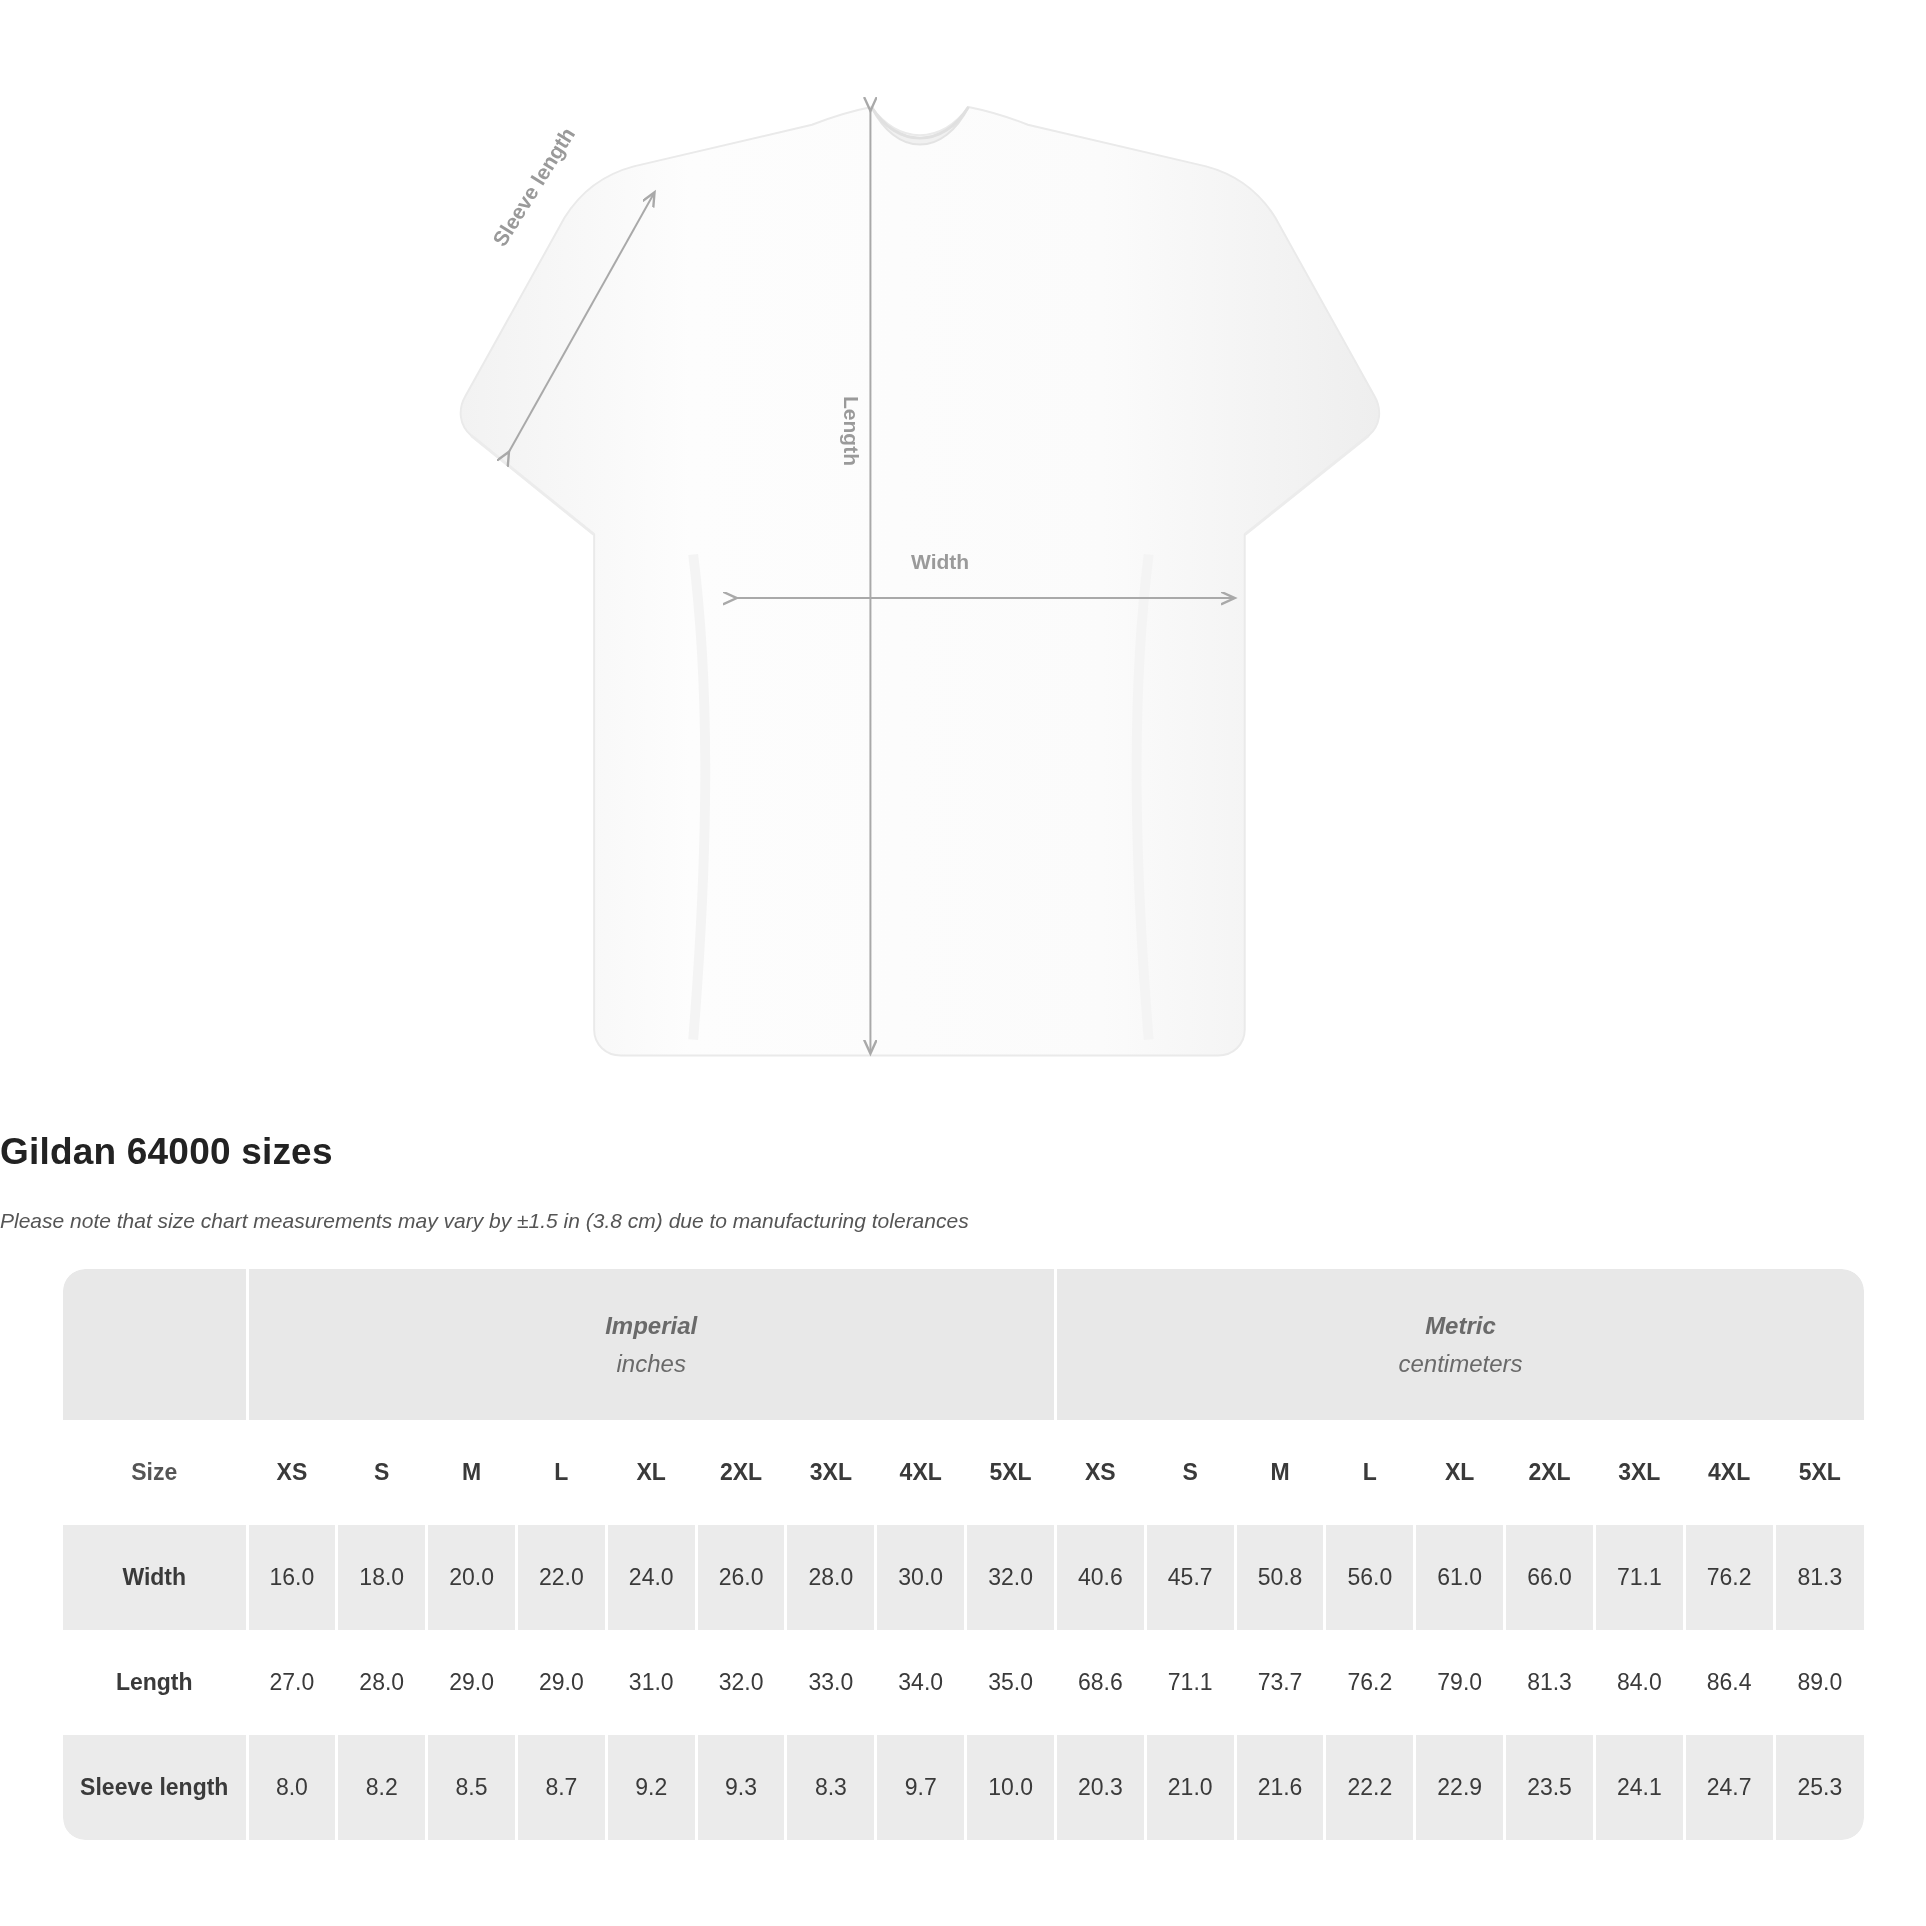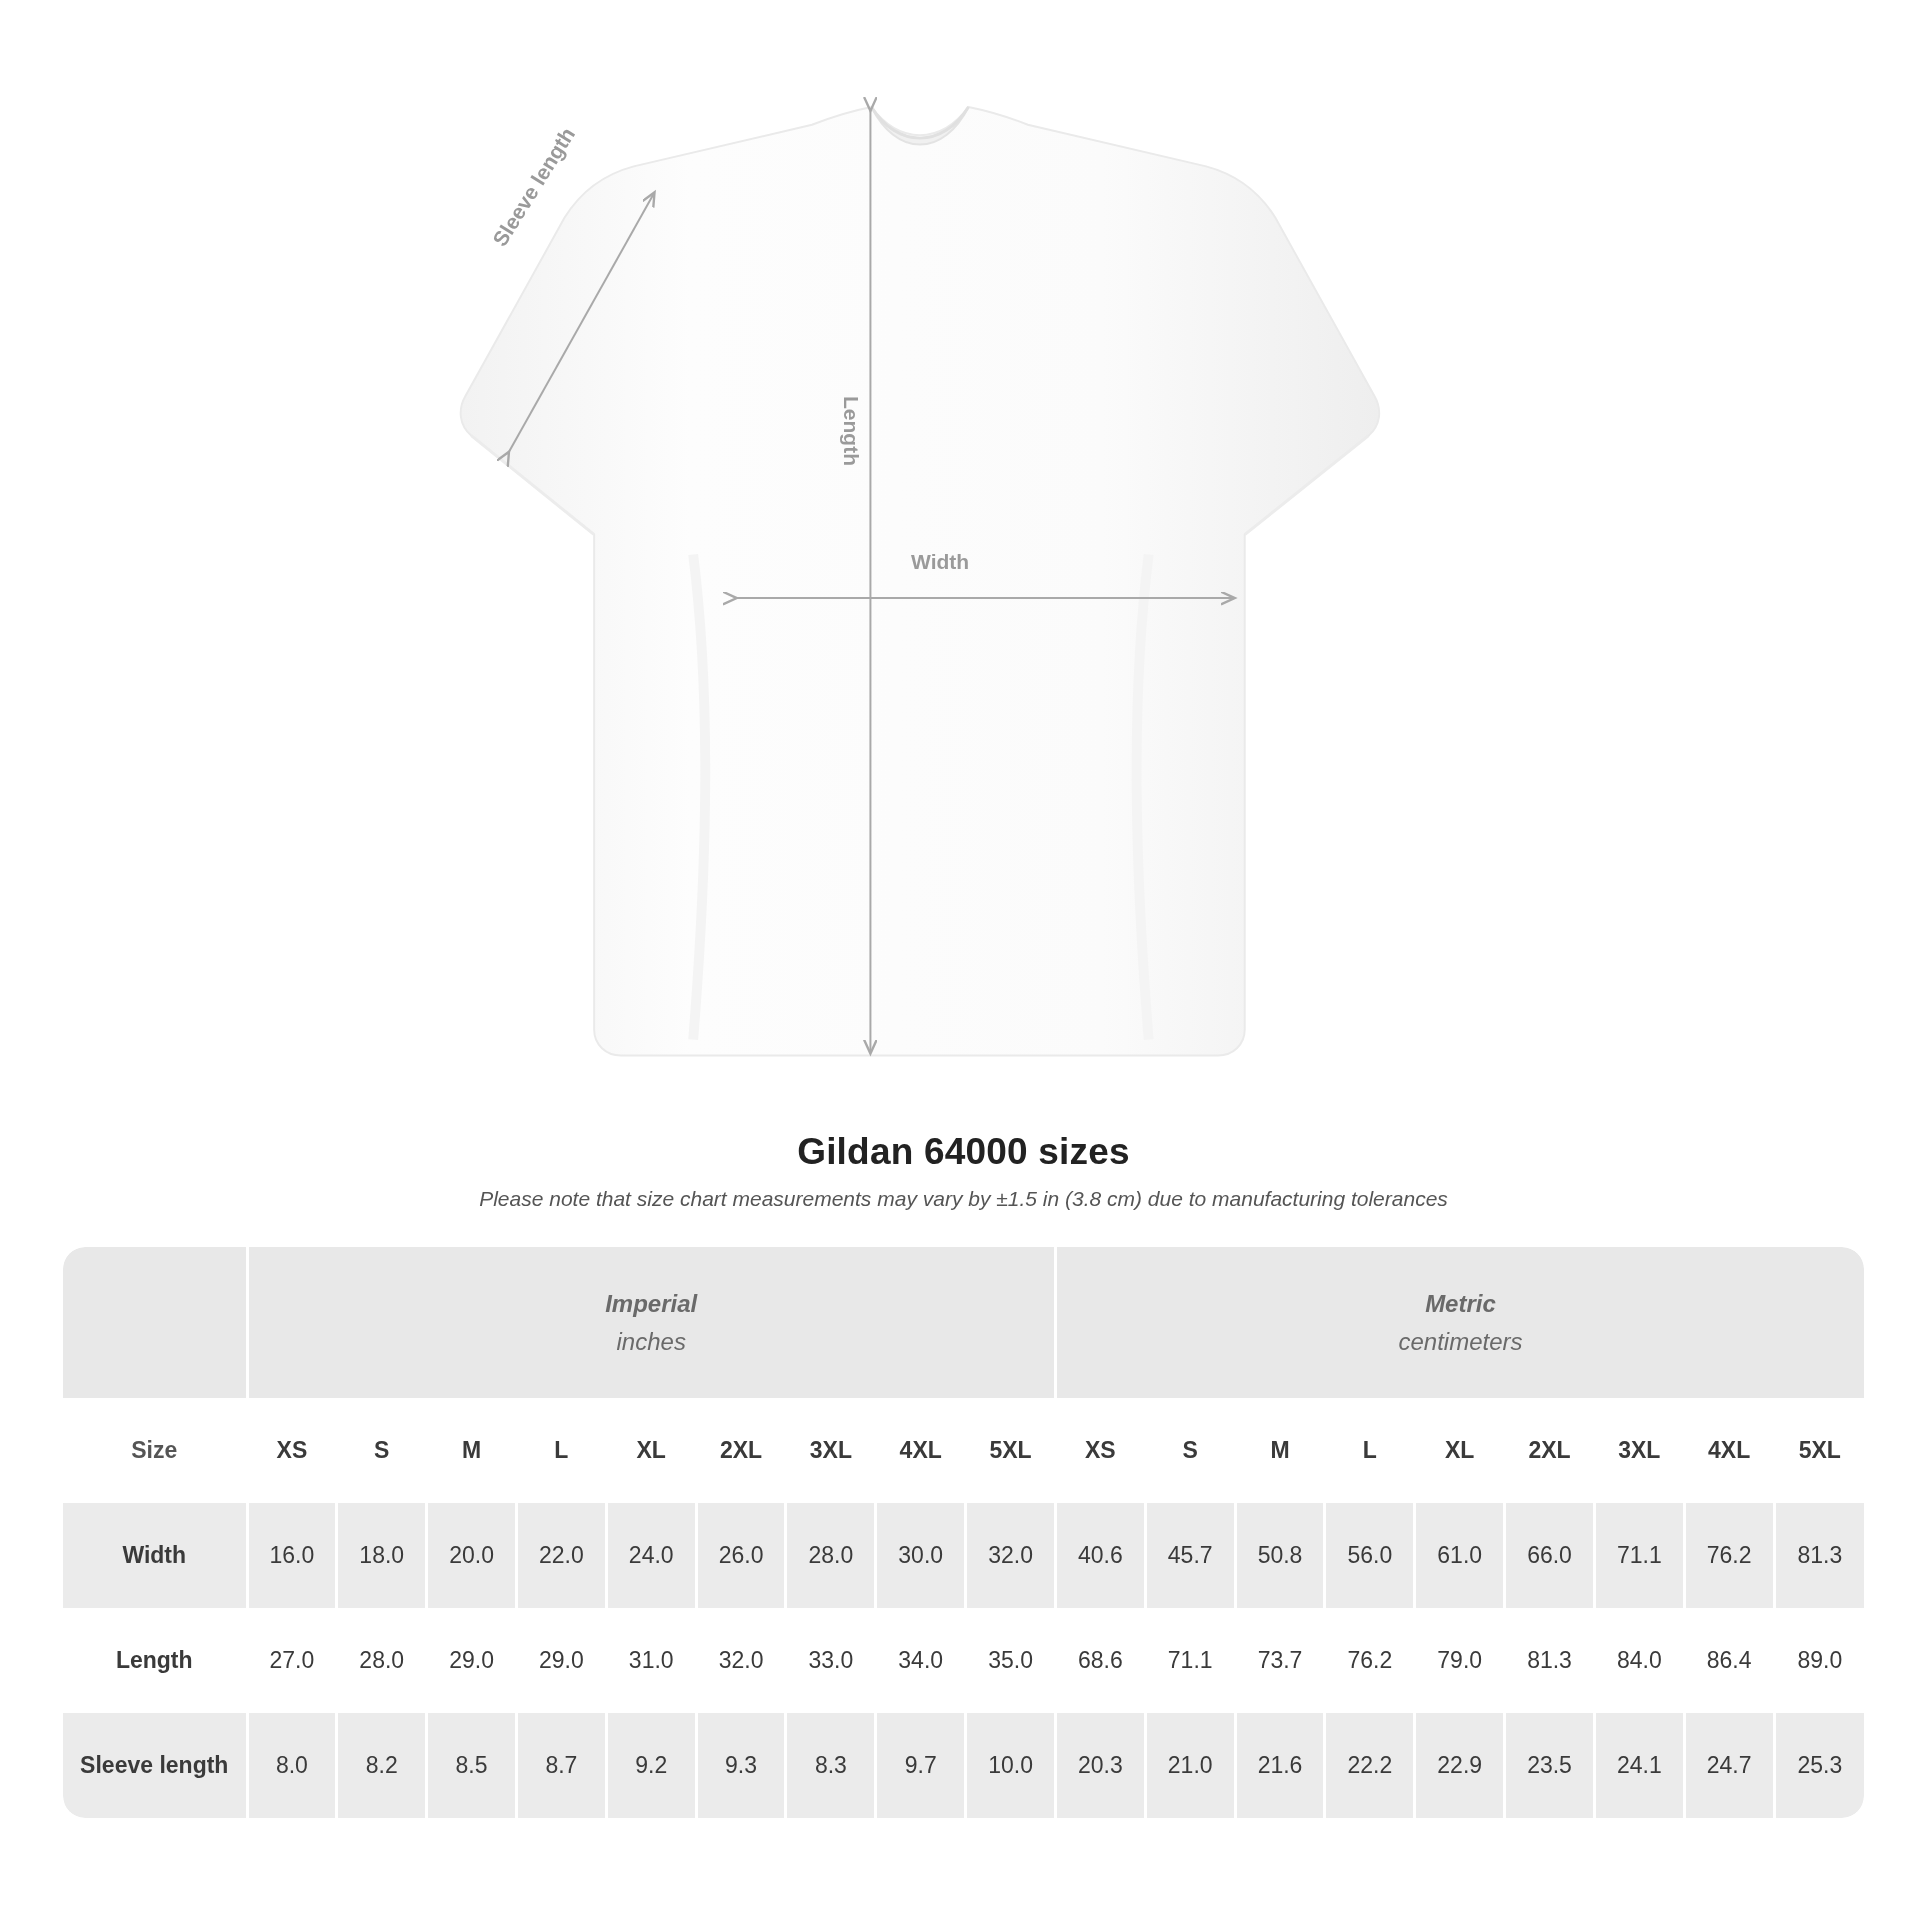--- a/index.html
+++ b/index.html
@@ -27,34 +27,33 @@
     height: 1109px;
   }
   .shirt-svg {
     position: absolute;
     left: 0;
     top: 0;
   }
 
   
   .title-block {
-    text-align: center;
     margin-top: 22px;
   }
   .chart-title {
     font-size: 37px;
     font-weight: bold;
     color: #222222;
     letter-spacing: 0.2px;
   }
   .chart-note {
     font-size: 21px;
     font-style: italic;
     color: #555555;
-    margin-top: 14px;
+    margin-top: 36px;
   }
 
   
   .table-wrap {
     margin: 36px 63px 0 63px;
     border-radius: 22px;
     overflow: hidden;
     background: #ffffff;
   }
   table.size-table {

